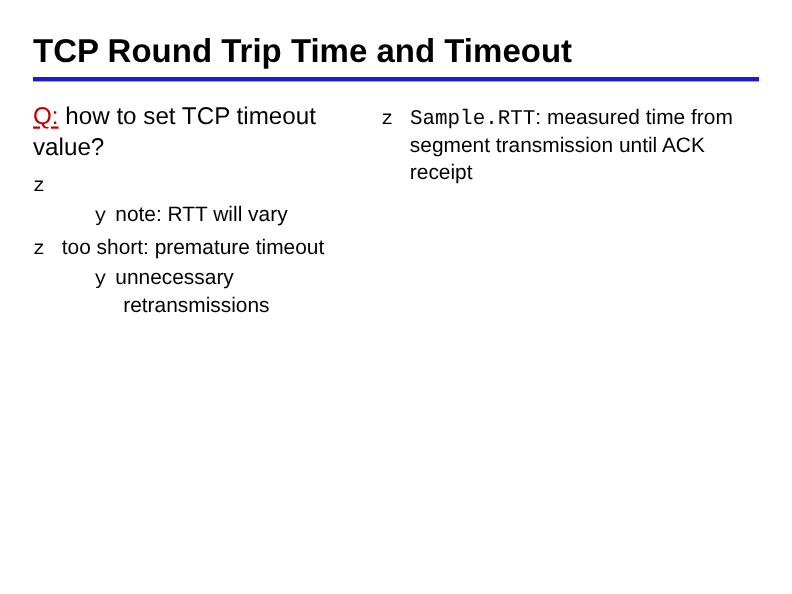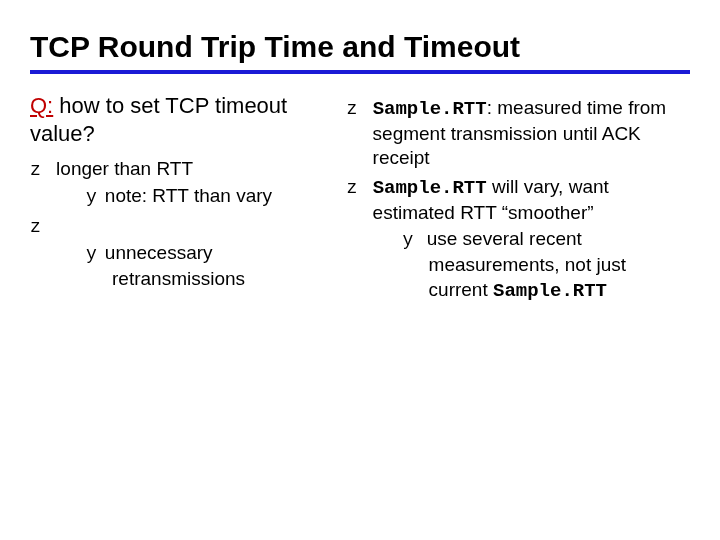--- a/index.html
+++ b/index.html
@@ -81,62 +81,54 @@
     margin-bottom: 2px;
   }
   ul.sub > li::before {
     content: "y";
     font-family: "Courier New", monospace;
     font-size: 18px;
     margin-right: 8px;
   }
   .mono {
     font-family: "Courier New", monospace;
-    font-weight: bold;
+    font-weight: normal;
   }
 </style>
 </head>
 <body>
 
 <div class="slide">
 
   <h1 class="title">TCP Round Trip Time and Timeout</h1>
   <hr class="title-rule">
 
   <div class="columns">
 
     <div class="col col-left">
       <p class="question">
         <span class="q-label">Q:</span><span> how to set TCP timeout value?</span>
       </p>
       <ul class="top">
         <li>
-          <span>longer than RTT</span>
           <ul class="sub">
-            <li><span>note: RTT than vary</span></li>
+            <li><span>note: RTT will vary</span></li>
           </ul>
         </li>
         <li>
+          <span>too short: premature timeout</span>
           <ul class="sub">
             <li><span>unnecessary retransmissions</span></li>
           </ul>
         </li>
       </ul>
     </div>
 
     <div class="col col-right">
       <ul class="top">
         <li>
           <span class="mono">Sample.RTT</span><span>: measured time from segment transmission until ACK receipt</span>
         </li>
-        <li>
-          <span class="mono">Sample.RTT</span><span> will vary, want estimated RTT “smoother”</span>
-          <ul class="sub">
-            <li>
-              <span>use several recent measurements, not just current </span><span class="mono">Sample.RTT</span>
-            </li>
-          </ul>
-        </li>
       </ul>
     </div>
 
   </div>
 </div>
 
 </body></html>

